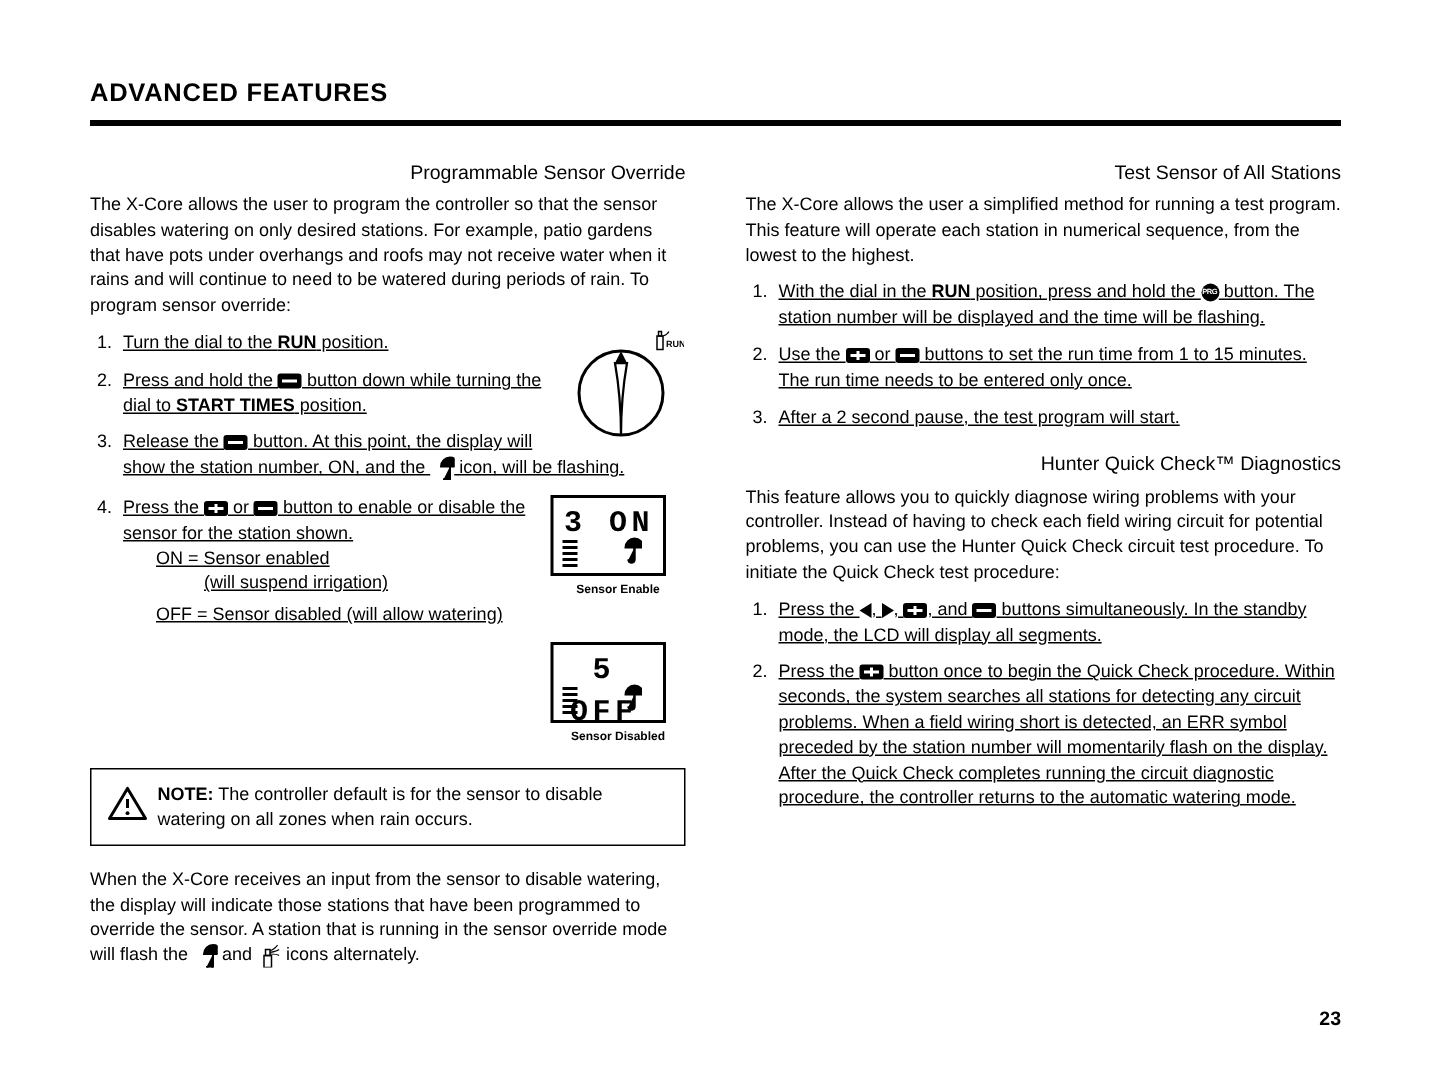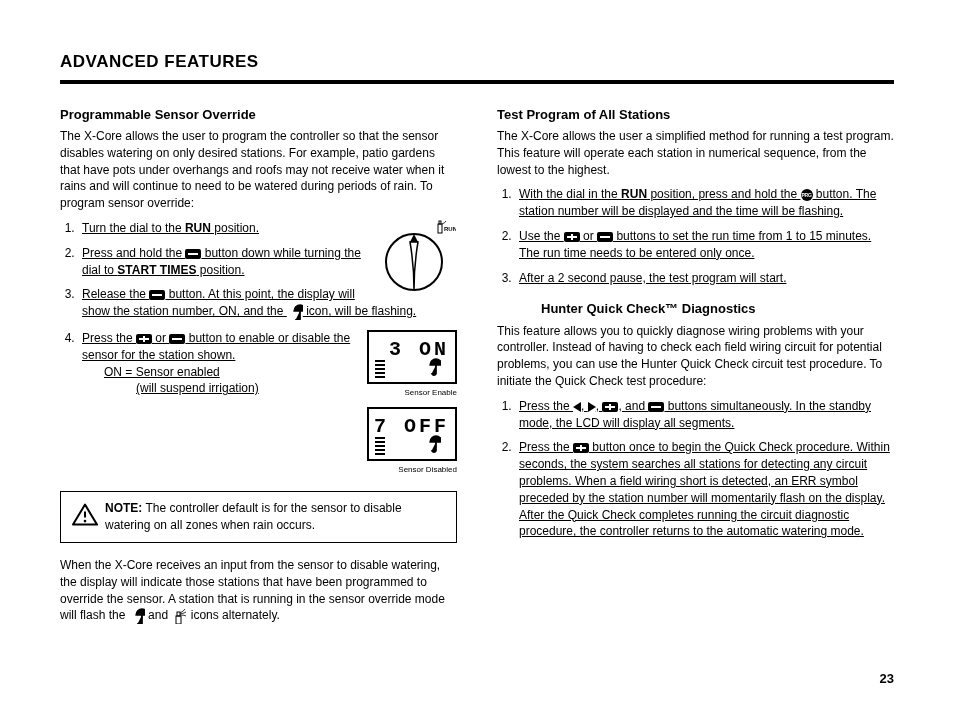--- a/index.html
+++ b/index.html
@@ -24,23 +24,24 @@
     border: none;
     border-top: 4px solid #000;
     margin-bottom: 22px;
   }
   .columns {
     display: flex;
     gap: 40px;
   }
   .col { flex: 1; position: relative; }
   .section-heading {
-    font-weight: bold;
+    font-weight: normal;
     font-size: 13px;
     margin-bottom: 4px;
+    text-align: right;
   }
   p { margin-bottom: 8px; }
   ol { padding-left: 18px; margin-bottom: 10px; }
   ol li { margin-bottom: 8px; padding-left: 4px; text-decoration: underline; }
   .indent { margin-left: 22px; margin-bottom: 4px; }
   .note-box {
     border: 1px solid #000;
     padding: 8px 12px 8px 44px;
     margin: 10px 0 14px 0;
     position: relative;
@@ -108,21 +109,21 @@
   .umbrella-inline svg { vertical-align: middle; }
   .float-block {
     float: right;
     margin-left: 10px;
     text-align: center;
   }
   .dial-block { width: 80px; }
   .lcd-block { width: 90px; margin-bottom: 6px; clear: right; }
   .lcd {
     border: 2px solid #000;
-    width: 90px;
+    width: 77px;
     height: 54px;
     position: relative;
     font-family: monospace;
     margin-bottom: 3px;
   }
   .lcd-text {
     font-family: "Courier New", monospace;
     font-weight: bold;
     font-size: 20px;
     letter-spacing: 3px;
@@ -137,22 +138,22 @@
     position: absolute;
     left: 6px; bottom: 4px;
     width: 10px;
   }
   .lcd-bars div {
     height: 2px; background: #000;
     margin-top: 2px;
   }
   .lcd-caption {
     font-size: 8px;
-    font-weight: normal;
-    text-align: right;
+    font-weight: bold;
+    text-align: center;
   }
   .sprinkler-inline svg { vertical-align: middle; }
   .section-gap { margin-top: 14px; padding-left: 44px; }
 </style>
 </head>
 <body>
 
 <svg width="0" height="0" style="position:absolute">
   <defs>
     <g id="umbrella-g">
@@ -218,26 +219,27 @@
             <div></div>
           </div>
       </div>
       <div class="lcd-caption">Sensor Enable</div>
     </div>
 
     <ol start="4">
       <li>
         <span>Press the </span><span class="btn-rect plus"></span><span> or </span><span class="btn-rect"></span><span> button to enable or disable the sensor for the station shown.</span>
         <div class="indent"><span>ON = Sensor enabled</span><br><span style="margin-left:32px">(will suspend irrigation)</span></div>
+        <div class="indent">OFF = Sensor disabled (will allow watering)</div>
       </li>
     </ol>
 
     <div class="float-block lcd-block">
       <div class="lcd">
-        <div class="lcd-text">7 OFF</div>
+        <div class="lcd-text">5 OFF</div>
         <div class="lcd-umbrella"><svg width="18" height="18">
               <use href="#umbrella-g"></use>
             </svg></div>
         <div class="lcd-bars">
             <div></div>
             <div></div>
             <div></div>
             <div></div>
             <div></div>
           </div>
@@ -262,21 +264,21 @@
     <p>
       <span>When the X-Core receives an input from the sensor to disable watering, the display will indicate those stations that have been programmed to override the sensor. A station that is running in the sensor override mode will flash the </span><span class="umbrella-inline"><svg width="16" height="16">
             <use href="#umbrella-g"></use>
           </svg></span><span> and </span><span class="sprinkler-inline"><svg width="16" height="16">
             <use href="#sprinkler-g"></use>
           </svg></span><span> icons alternately.</span>
     </p>
   </div>
 
   <div class="col">
-    <div class="section-heading">Test Program of All Stations</div>
+    <div class="section-heading">Test Sensor of All Stations</div>
     <p>The X-Core allows the user a simplified method for running a test program. This feature will operate each station in numerical sequence, from the lowest to the highest.</p>
     <ol>
       <li>
         <span>With the dial in the </span><b>RUN</b><span> position, press and hold the </span><span class="btn-circle"></span><span> button. The station number will be displayed and the time will be flashing.</span>
       </li>
       <li>
         <span>Use the </span><span class="btn-rect plus"></span><span> or </span><span class="btn-rect"></span><span> buttons to set the run time from 1 to 15 minutes. The run time needs to be entered only once.</span>
       </li>
       <li>After a 2 second pause, the test program will start.</li>
     </ol>

